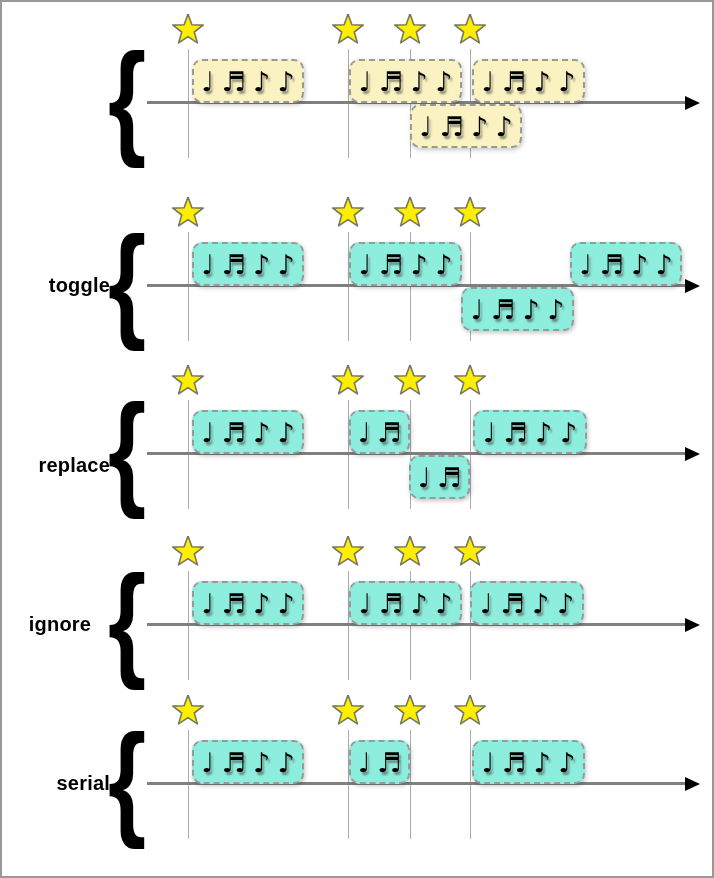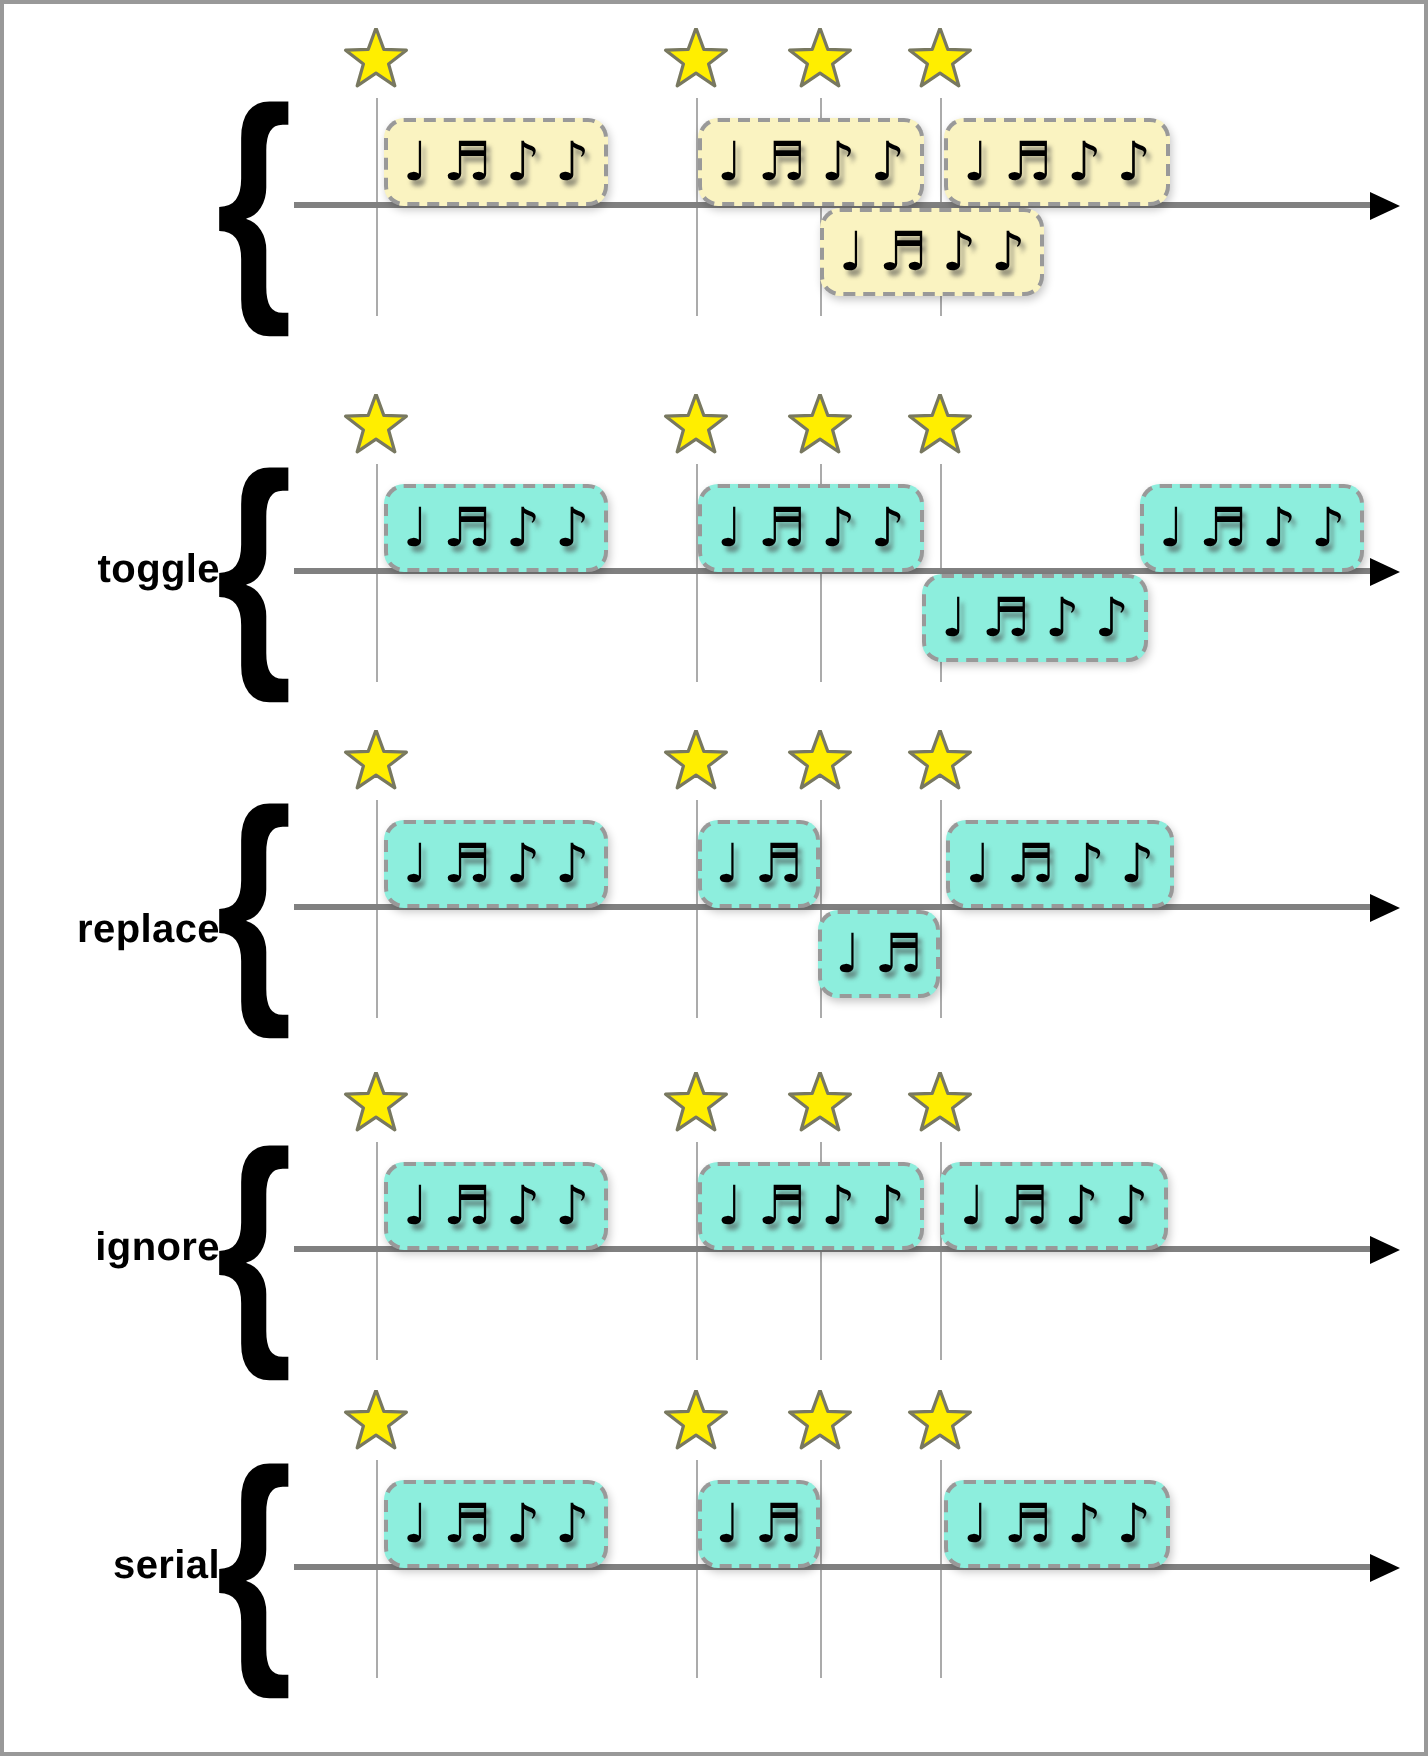--- a/index.html
+++ b/index.html
@@ -209,21 +209,21 @@
         <span class="note" style="color: rgb(0, 0, 0);">♬</span>
       </div>
       <div class="seq-box" style="left: 471px; top: 408px; width: 114px; background: rgb(141, 238, 221); border-color: rgb(153, 153, 153);">
         <span class="note" style="color: rgb(0, 0, 0);">♩</span>
         <span class="note" style="color: rgb(0, 0, 0);">♬</span>
         <span class="note" style="color: rgb(0, 0, 0);">♪</span>
         <span class="note" style="color: rgb(0, 0, 0);">♪</span>
       </div>
     </div>
   <div class="row">
-    <div class="row-label" style="top: 608px;">ignore</div>
+    <div class="row-label" style="top: 608px; text-align: center;">ignore</div>
     <div class="row-brace" style="top: 556px;">{</div>
   <div class="gridline" style="left: 186px; top: 569px; height: 109px; background: rgb(171, 171, 171);"></div>
       <svg class="star" viewBox="0 0 36 30" style="left: 168px; top: 534px;">
         <polygon points="18,0 21.9,10.7 33.2,11.1 24.3,18 27.4,28.9 18,22.6 8.6,28.9 11.7,18 2.8,11.1 14.1,10.7" fill="#FFEE00" stroke="#787860" stroke-width="1.6" stroke-linejoin="round"></polygon>
       </svg>
       <div class="gridline" style="left: 346px; top: 569px; height: 109px; background: rgb(171, 171, 171);"></div>
       <svg class="star" viewBox="0 0 36 30" style="left: 328px; top: 534px;">
         <polygon points="18,0 21.9,10.7 33.2,11.1 24.3,18 27.4,28.9 18,22.6 8.6,28.9 11.7,18 2.8,11.1 14.1,10.7" fill="#FFEE00" stroke="#787860" stroke-width="1.6" stroke-linejoin="round"></polygon>
       </svg>
       <div class="gridline" style="left: 408px; top: 569px; height: 109px; background: rgb(171, 171, 171);"></div>

